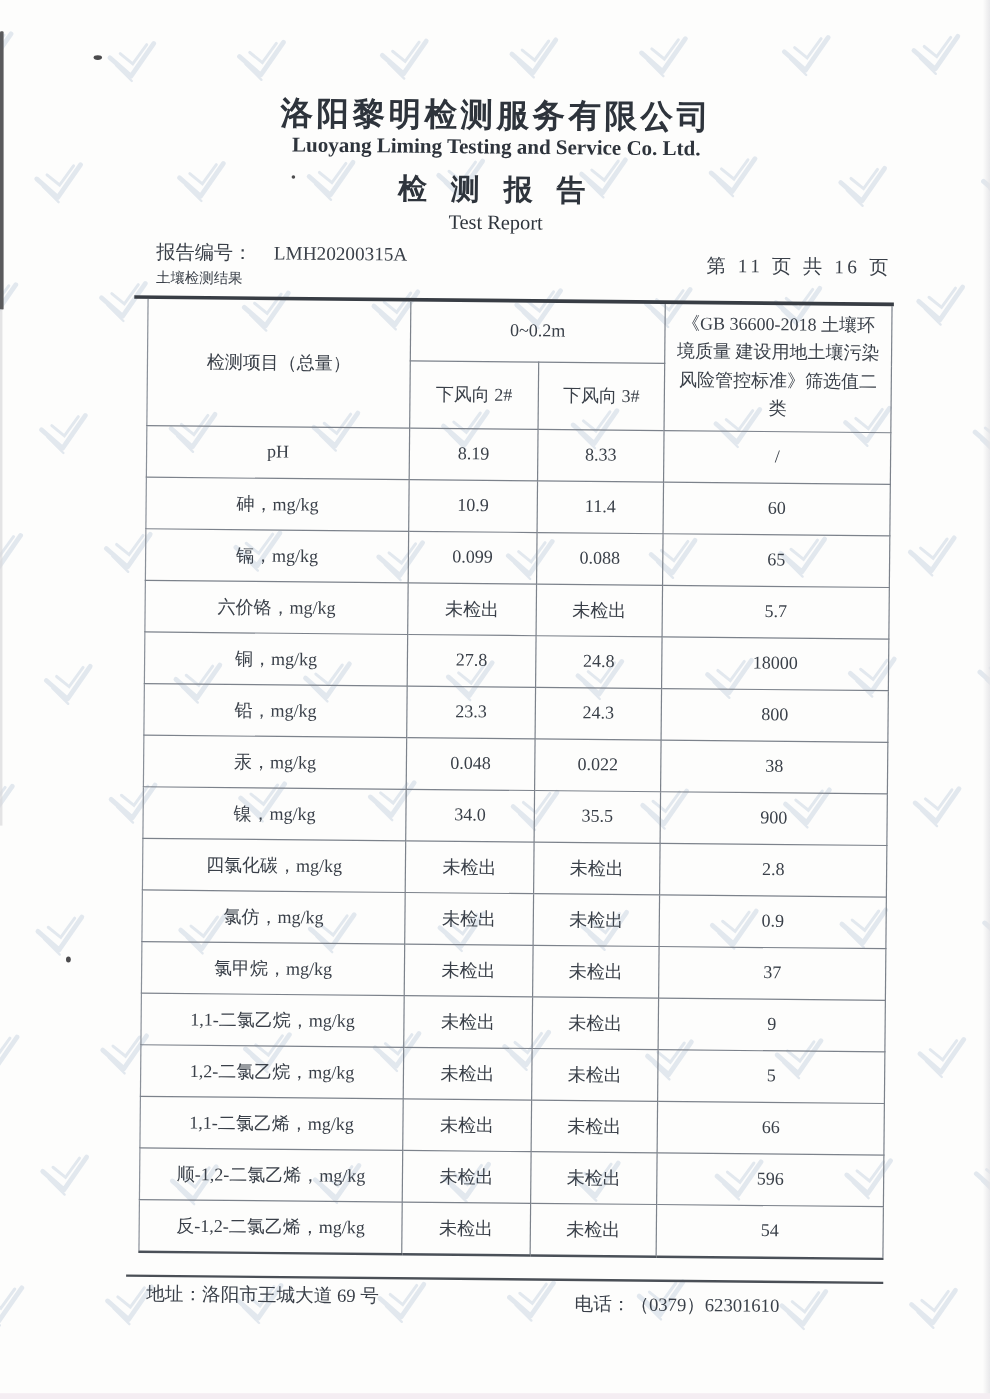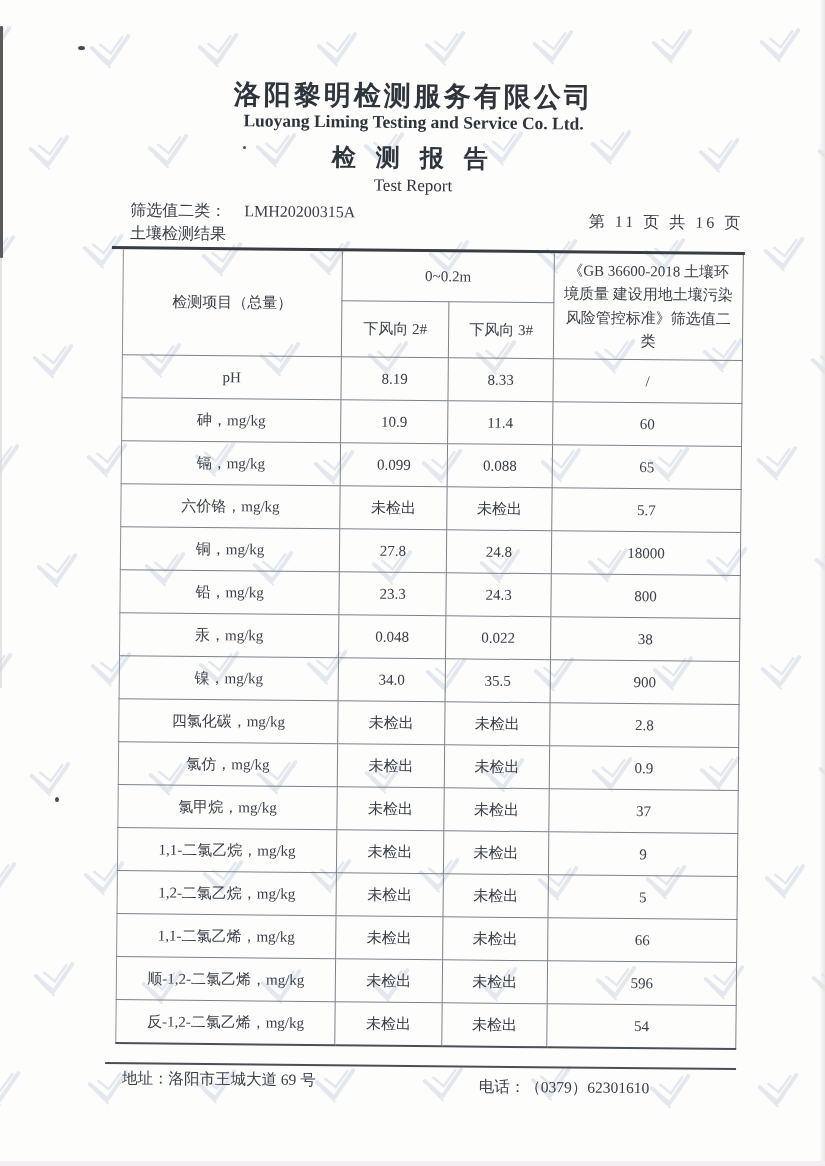--- a/index.html
+++ b/index.html
@@ -24,21 +24,21 @@
   .content{position:absolute;inset:0;transform:rotate(0.55deg);transform-origin:420px 240px;}
 
   .t-center{position:absolute;left:0;width:100%;text-align:center;}
   .company-cn{top:78px;font-size:27px;font-weight:bold;letter-spacing:3px;color:#2e343c;}
   .company-en{top:112px;font-size:17.5px;font-weight:bold;color:#2e343c;}
   .report-cn{top:142px;font-size:24px;font-weight:bold;letter-spacing:7px;color:#2e343c;}
   .report-en{top:176px;font-size:17px;color:#2e343c;}
 
   .report-no{position:absolute;left:130px;top:203px;font-size:16px;}
   .report-no .val{margin-left:18px;}
-  .section-title{position:absolute;left:130px;top:226px;font-size:16px;}
+  .section-title{position:absolute;left:130px;top:226px;font-size:12px;}
   .page-info{position:absolute;right:82px;top:210px;font-size:16px;letter-spacing:3px;}
 
   .rule-thick{position:absolute;left:112px;top:249px;width:633px;height:3px;background:#383d44;}
   .rule-footer{position:absolute;left:113px;top:1065px;width:631px;height:2px;background:#4a4f56;}
 
   table.results{
     position:absolute;left:123px;top:252px;width:620px;
     border-collapse:collapse;table-layout:fixed;
     font-size:15px;color:#3a4049;
   }
@@ -519,21 +519,21 @@
   <div class="speck" style="left:243px;top:146px;width:3px;height:3px;"></div>
 
   <div class="content">
 
     <div class="t-center company-cn">洛阳黎明检测服务有限公司</div>
     <div class="t-center company-en">Luoyang Liming Testing and Service Co. Ltd.</div>
     <div class="t-center report-cn">检 测 报 告</div>
     <div class="t-center report-en">Test Report</div>
 
     <div class="report-no">
-      <span>筛选值二类：</span><span class="val">LMH20200315A</span>
+      <span>报告编号：</span><span class="val">LMH20200315A</span>
     </div>
     <div class="page-info">第 11 页 共 16 页</div>
     <div class="section-title">土壤检测结果</div>
 
     <div class="rule-thick"></div>
 
     <table class="results">
       <colgroup>
         <col class="c-item">
           <col class="c-v2">

